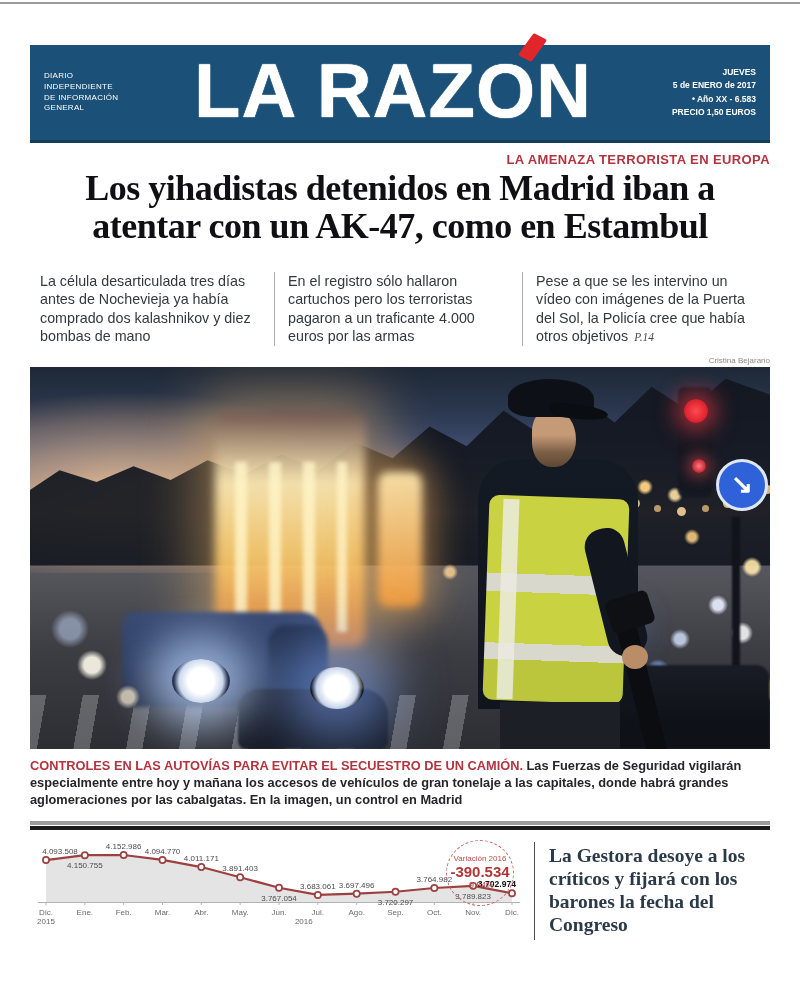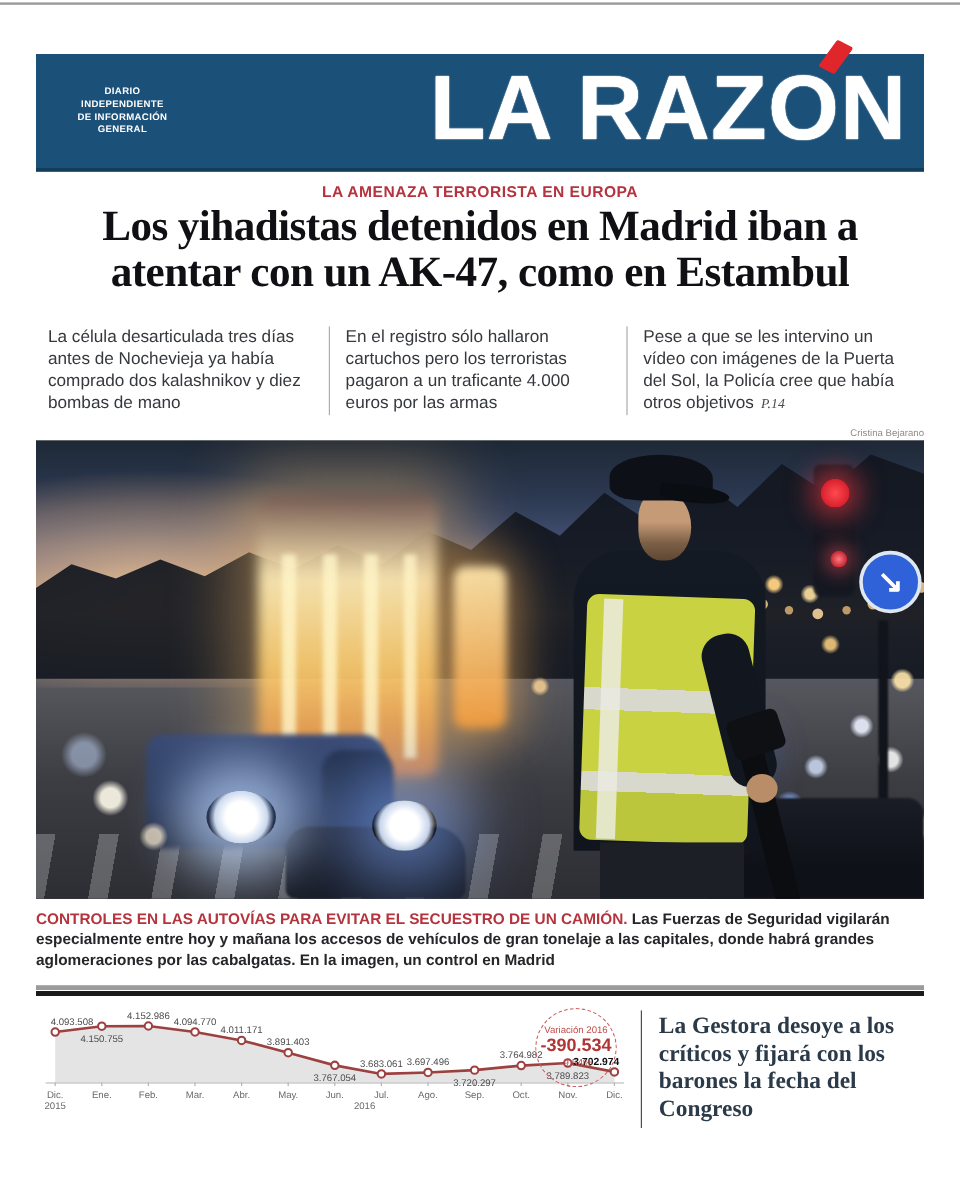--- a/index.html
+++ b/index.html
@@ -4,30 +4,30 @@
 <style>
   * { margin:0; padding:0; box-sizing:border-box; }
   html,body { background:#ffffff; }
   body { width:800px; height:989px; position:relative; font-family:"Liberation Sans", sans-serif; overflow:hidden; }
   .top-hairline { position:absolute; top:2px; left:0; width:800px; height:2px; background:#9a9a9a; }
   .page { position:absolute; left:30px; top:0; width:740px; }
 
   
   .masthead { margin-top:45px; height:98px; background:#1b5078; border-bottom:3px solid #143d5c;
               display:flex; align-items:center; justify-content:space-between; padding:0 14px; position:relative; }
-  .tagline { width:116px; color:#fff; font-size:8px; font-weight:bold; line-height:1.35; letter-spacing:.3px;text-align:center; }
+  .tagline { width:116px; color:#fff; font-size:8px; font-weight:normal; line-height:1.35; letter-spacing:.3px; }
   .logo { color:#fff; font-weight:bold; font-size:76px; letter-spacing:1px; line-height:90px;
           text-shadow:0 0 1px #fff, 0 0 1px #fff; white-space:nowrap; position:relative; top:-2px; }
   .logo-o { position:relative; display:inline-block; }
   .logo-o::after { content:""; position:absolute; top:-12px; right:-4px; width:15px; height:27px;
                    background:#e0252b; transform:rotate(28deg) skewX(-8deg); border-radius:2px; }
   .dateblock { width:130px; color:#fff; font-size:8.5px; font-weight:bold; text-align:right; line-height:1.55; }
 
   
-  .kicker { margin-top:9px; text-align:center; color:#b5323f; font-weight:bold; font-size:13px; letter-spacing:.4px; }
+  .kicker { margin-top:9px; text-align:right; color:#b5323f; font-weight:bold; font-size:13px; letter-spacing:.4px; }
   .headline { margin-top:3px; text-align:center; font-family:"Liberation Serif", serif; font-weight:bold;
               color:#101014; font-size:36px; line-height:1.05; letter-spacing:-0.5px; }
   .subheads { display:flex; margin-top:26px; }
   .subhead { flex:1; padding:0 13px; font-size:14.3px; line-height:1.3; color:#35383d; }
   .subhead:first-child { padding-left:10px; }
   .subhead + .subhead { border-left:1px solid #adadad; }
   .pageref { font-family:"Liberation Serif", serif; font-style:italic; font-size:.8em; color:#4a4a4a; margin-left:2px; }
 
   
   .photo-credit { margin-top:10px; margin-left:10px; font-size:8px; color:#8f8a85;text-align:right; }
@@ -140,20 +140,26 @@
 <div class="page">
 
   <header class="masthead">
     <div class="tagline">
       <div>DIARIO</div>
       <div>INDEPENDIENTE</div>
       <div>DE INFORMACIÓN</div>
       <div>GENERAL</div>
     </div>
     <div class="logo"><span>LA RAZ</span><span class="logo-o">O</span><span>N</span></div>
+    <div class="dateblock">
+      <div>JUEVES</div>
+      <div>5 de ENERO de 2017</div>
+      <div>• Año XX - 6.583</div>
+      <div>PRECIO 1,50 EUROS</div>
+    </div>
   </header>
 
   <div class="kicker">LA AMENAZA TERRORISTA EN EUROPA</div>
   <h1 class="headline">
     <div>Los yihadistas detenidos en Madrid iban a</div>
     <div>atentar con un AK-47, como en Estambul</div>
   </h1>
 
   <div class="subheads">
     <div class="subhead"><span>La célula desarticulada tres días antes de Nochevieja ya había comprado dos kalashnikov y diez bombas de mano</span></div>

